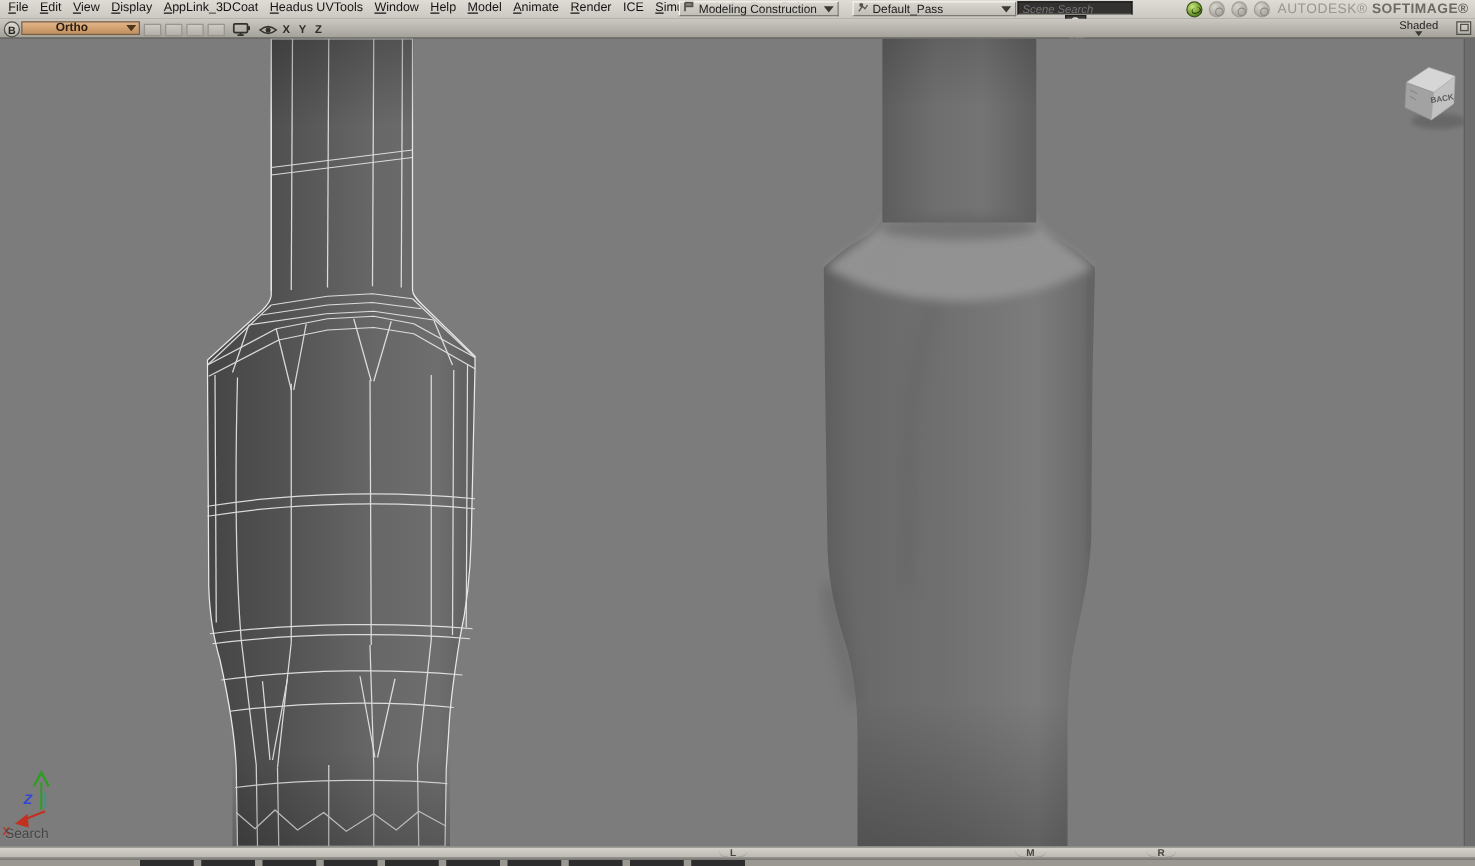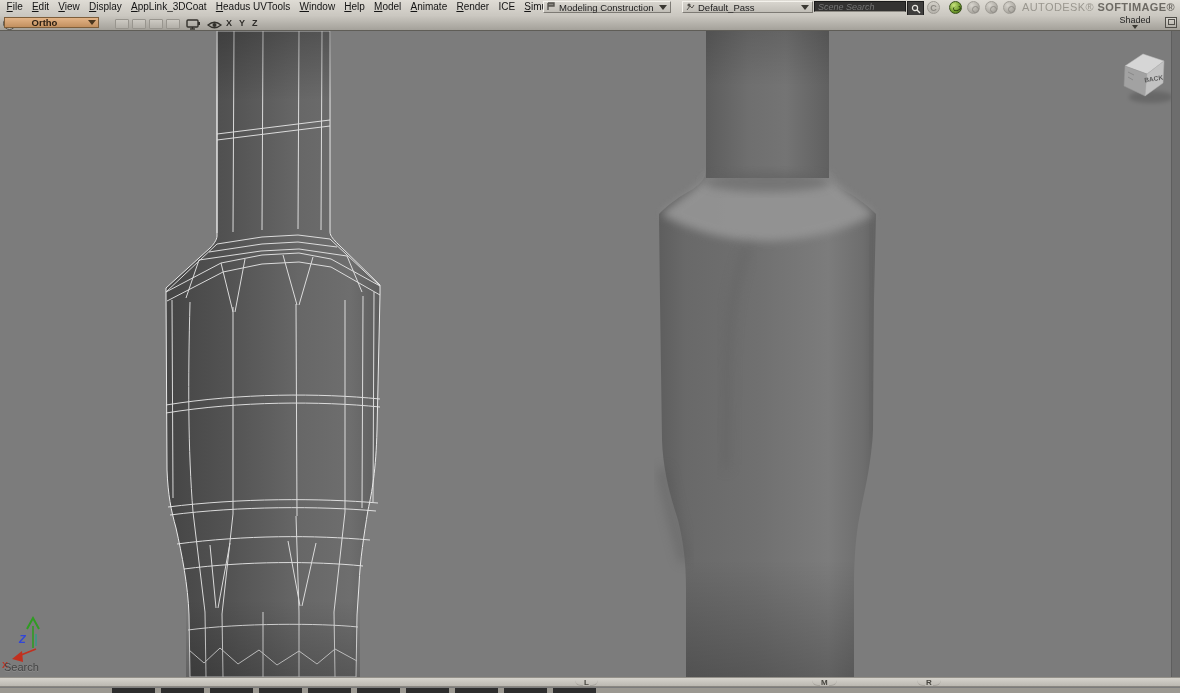--- a/index.html
+++ b/index.html
@@ -18,21 +18,21 @@
   .dd{position:absolute;top:1px;height:12px;box-sizing:border-box;
       background:linear-gradient(#d8d5ce,#c1beb7);
       border:1px solid;border-color:#f4f2ec #7d7a74 #7d7a74 #f4f2ec;
       display:flex;align-items:center;font-size:9.5px;color:#1c1c1c;padding:0 3px;}
   .dd .dd-label{flex:1;text-align:left;padding-left:3px;white-space:nowrap;overflow:hidden;}
   .dd-arrow{width:0;height:0;border-left:4px solid transparent;border-right:4px solid transparent;
             border-top:5px solid #3a3832;margin-left:4px;}
   #dd-construction{left:543px;width:128px;}
   #dd-pass{left:682px;width:131px;}
   .dd-ico{display:inline-block;}
-  .search-wrap{position:absolute;left:814px;top:1px;height:13px;display:flex;}
+  .search-wrap{position:absolute;left:814px;top:1px;height:13px;display:flex;align-items:center;flex-direction:column;}
   .search-input{width:92px;height:11px;box-sizing:border-box;background:#333231;
                 border:1px solid #191919;border-bottom-color:#8e8b85;color:#c9c7c2;
                 font-style:italic;font-size:9px;padding:0 3px;font-family:"Liberation Sans",sans-serif;}
   .search-btn{width:15px;height:13px;background:#3e3d3c;border:1px solid #1f1f1f;
               display:flex;align-items:center;justify-content:center;margin-left:1px;}
   .c-badge{width:13px;height:13px;border-radius:50%;background:linear-gradient(#d2cfc8,#b5b2ab);
            border:1px solid #9c9992;color:#8b8882;font-size:9px;font-weight:bold;
            display:flex;align-items:center;justify-content:center;margin-left:3px;box-sizing:border-box;}
   .status-icons{position:absolute;left:949px;top:1px;display:flex;gap:5px;align-items:center;height:13px;}
   .badge{width:13px;height:13px;border-radius:50%;box-sizing:border-box;position:relative;}
@@ -44,21 +44,21 @@
            border-radius:50%;border:1px solid #8f8c86;}
   .brand{position:absolute;right:5px;top:1px;font-size:11px;letter-spacing:.4px;color:#9a978f;white-space:nowrap;}
   .brand .strong{color:#6d6a64;font-weight:bold;}
 
   
   .vp-toolbar{position:absolute;left:0;top:15px;width:1180px;height:16px;box-sizing:border-box;
               background:linear-gradient(#ccc9c2,#a4a19a);border-bottom:1px solid #5f5d57;}
   .vpb-letter{position:absolute;left:3px;top:2px;width:11px;height:11px;border-radius:50%;
               border:1px solid #514f4a;background:linear-gradient(#dedbd4,#b5b2ab);
               color:#23221f;font-size:8.5px;font-weight:bold;display:flex;align-items:center;justify-content:center;}
-  .camera-dd{position:absolute;left:4px;top:2px;width:95px;height:11px;box-sizing:border-box;
+  .camera-dd{position:absolute;left:17px;top:2px;width:95px;height:11px;box-sizing:border-box;
              background:linear-gradient(#e3b487,#c2905f);border:1px solid #7e5e3a;
              display:flex;align-items:center;font-size:9.5px;font-weight:bold;color:#2d2012;}
   .camera-dd .cam-label{flex:1;text-align:center;}
   .camera-dd .dd-arrow{border-top-color:#4a3category;border-top-color:#4a361e;margin-right:2px;}
   .memo-row{position:absolute;left:115px;top:4px;display:flex;gap:3px;}
   .memo{width:12px;height:8px;background:linear-gradient(#cdcac3,#b2afa8);border:1px solid #98958e;border-radius:1px;}
   .tool-ico{position:absolute;top:2px;}
   .axis-row{position:absolute;left:226px;top:3px;display:flex;gap:7px;font-size:9px;font-weight:bold;color:#2e2c29;}
   .axis-row span{cursor:default;}
   .display-mode{position:absolute;left:1110px;top:1px;width:50px;text-align:center;

